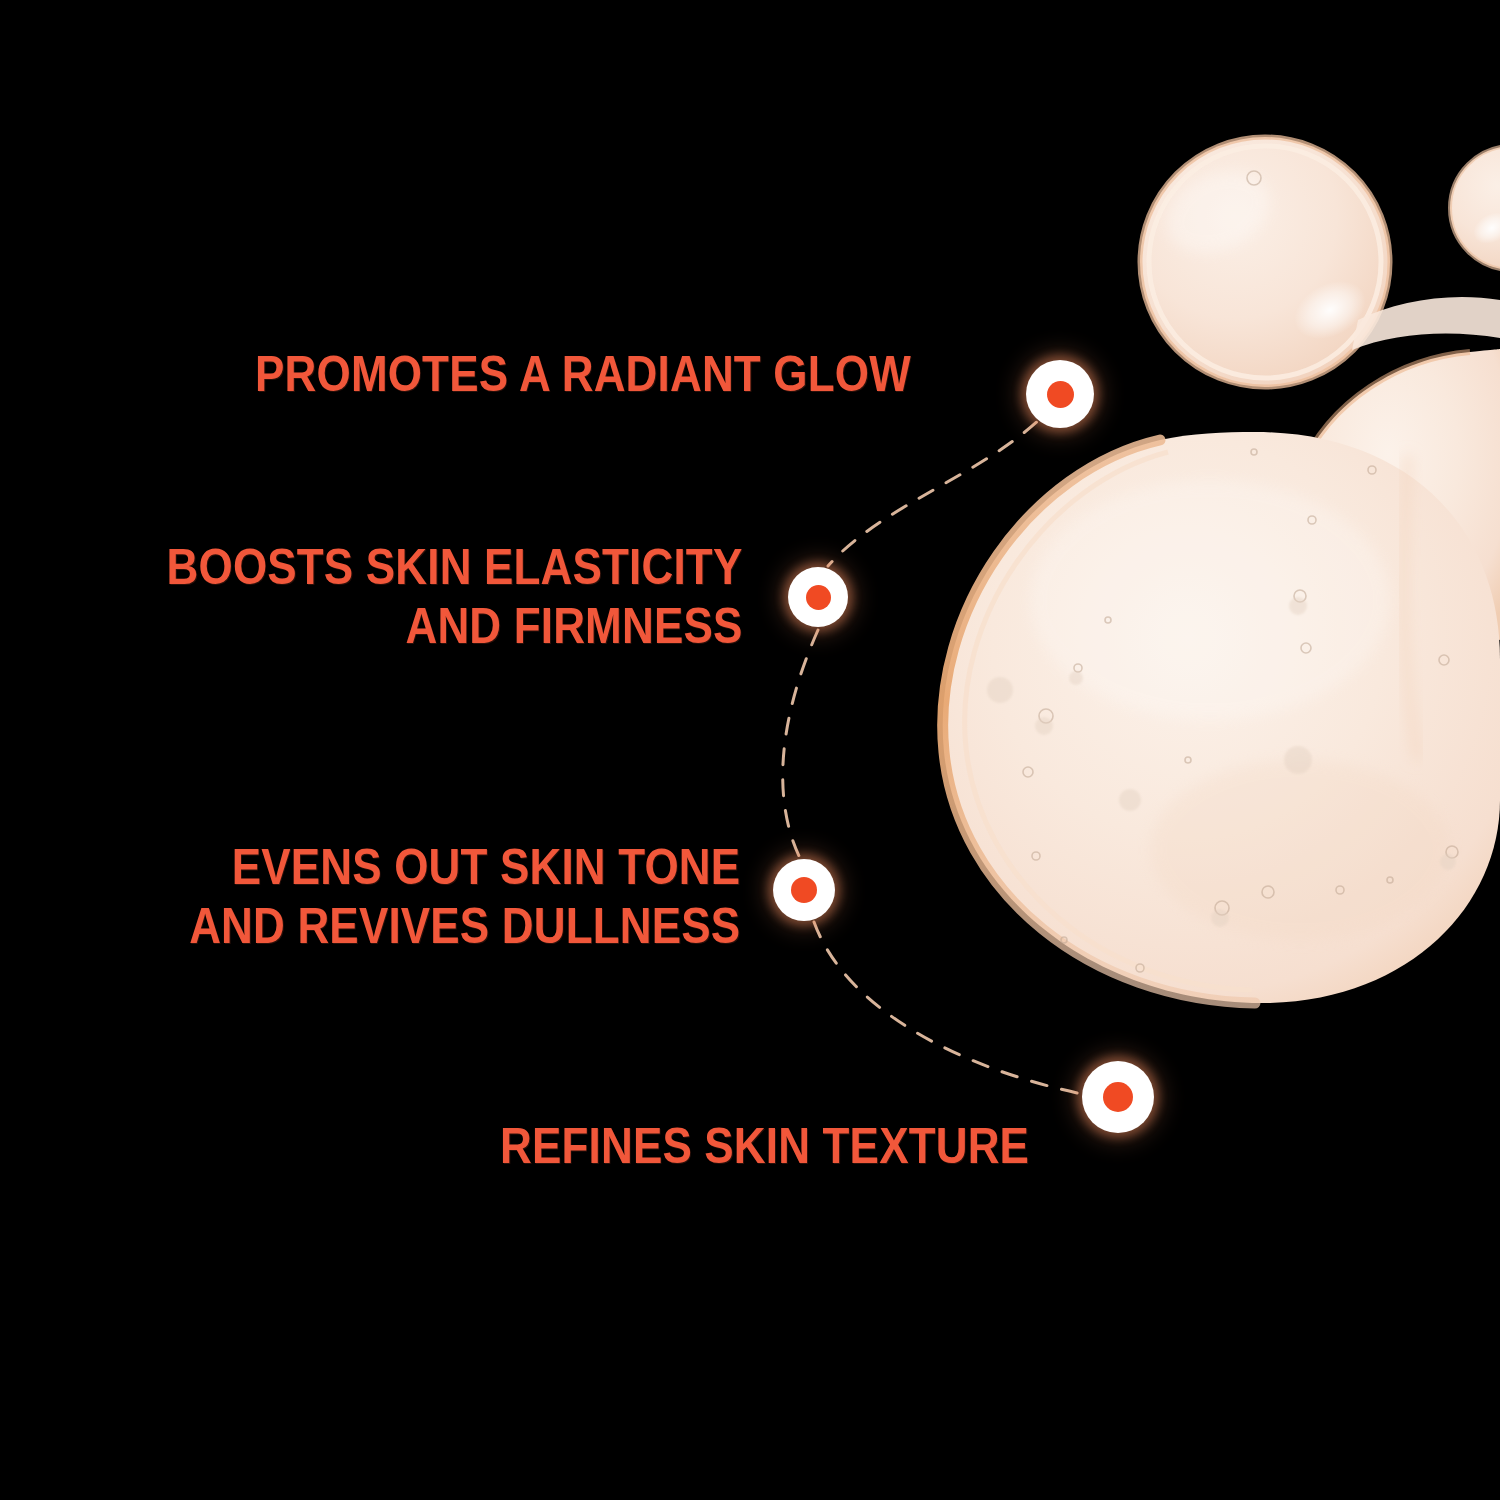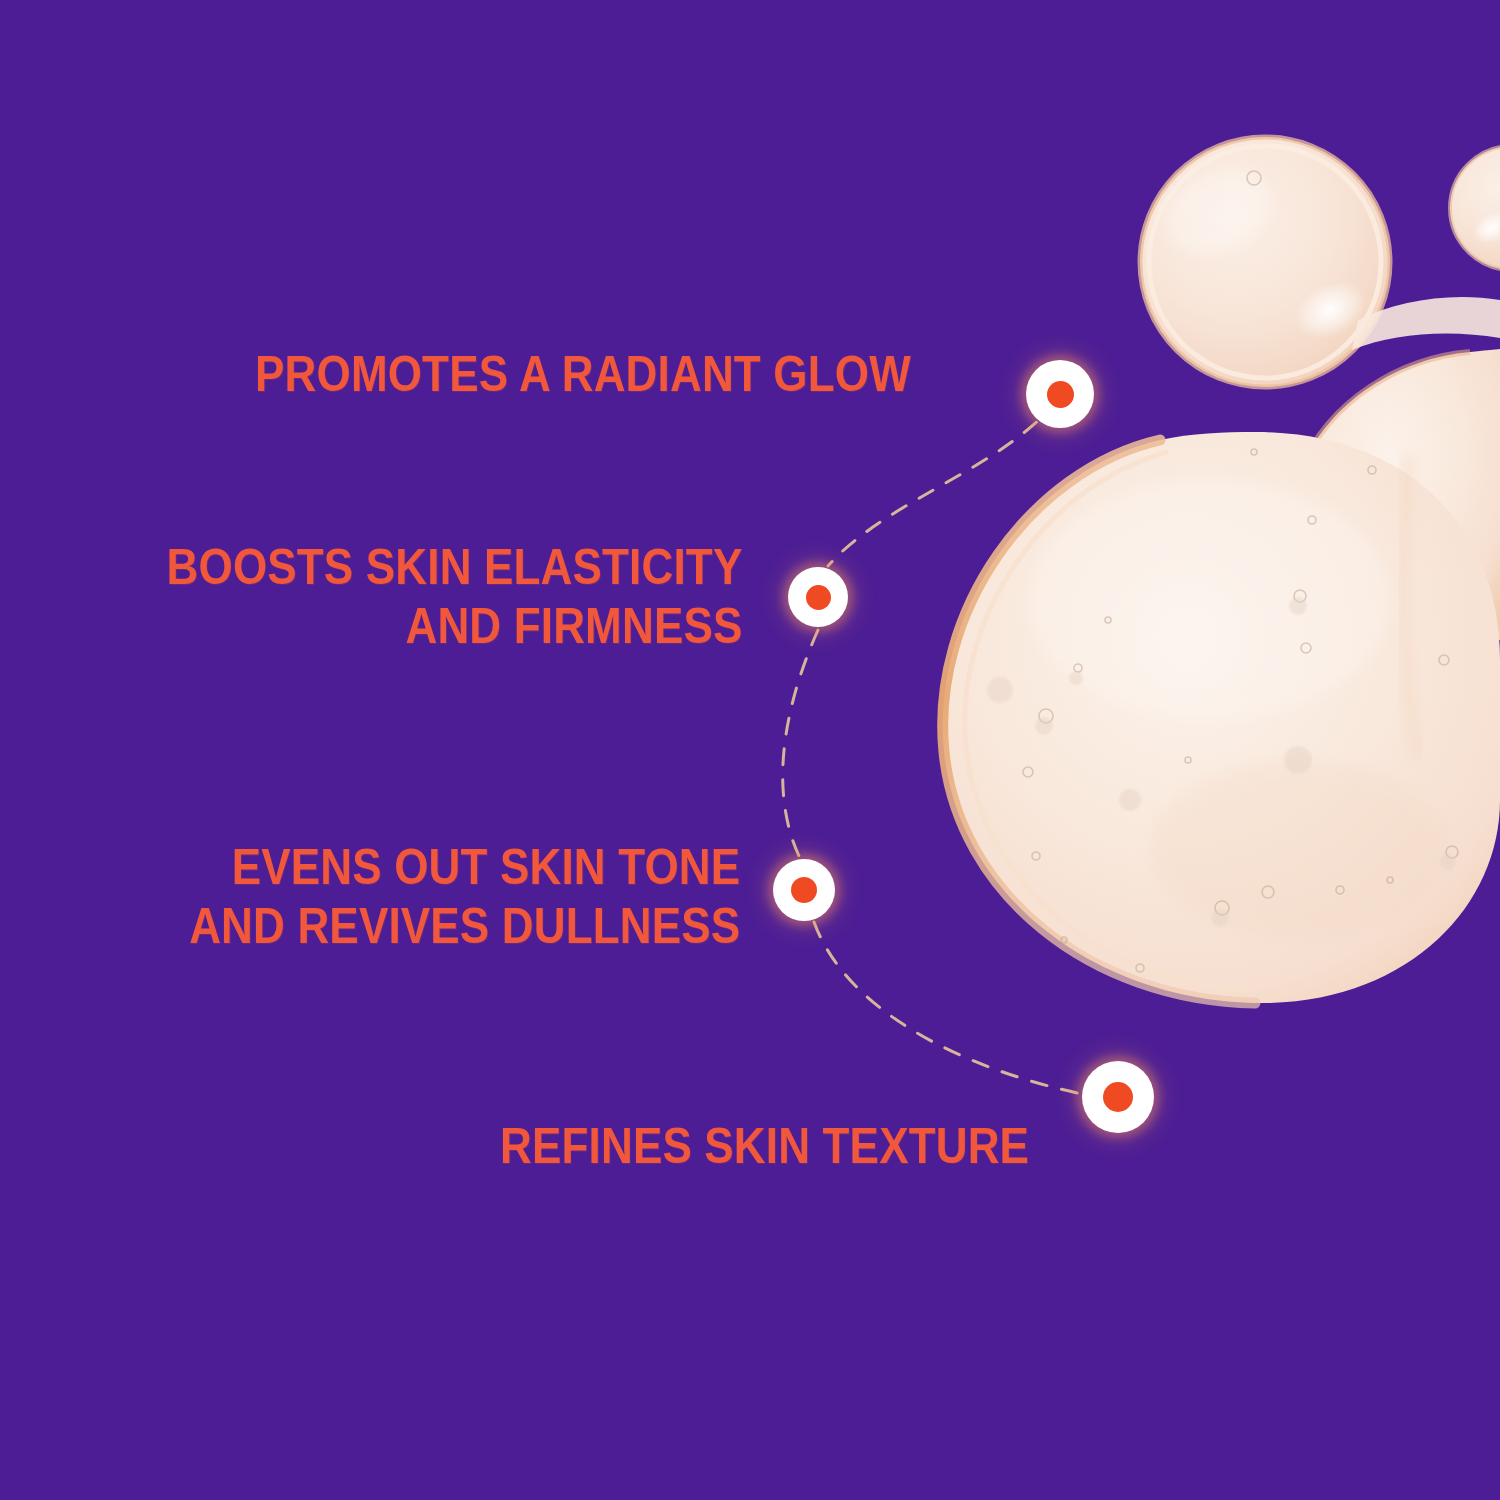--- a/index.html
+++ b/index.html
@@ -9,21 +9,21 @@
     background: #ffffff;
   }
   body {
     font-family: "Liberation Sans", "DejaVu Sans", sans-serif;
   }
 
   #stage {
     position: relative;
     width: 1500px;
     height: 1500px;
-    background: #4c1d95;
+    background: #000000;
     overflow: hidden;
   }
 
   
   #artwork {
     position: absolute;
     inset: 0;
     width: 1500px;
     height: 1500px;
     pointer-events: none;

